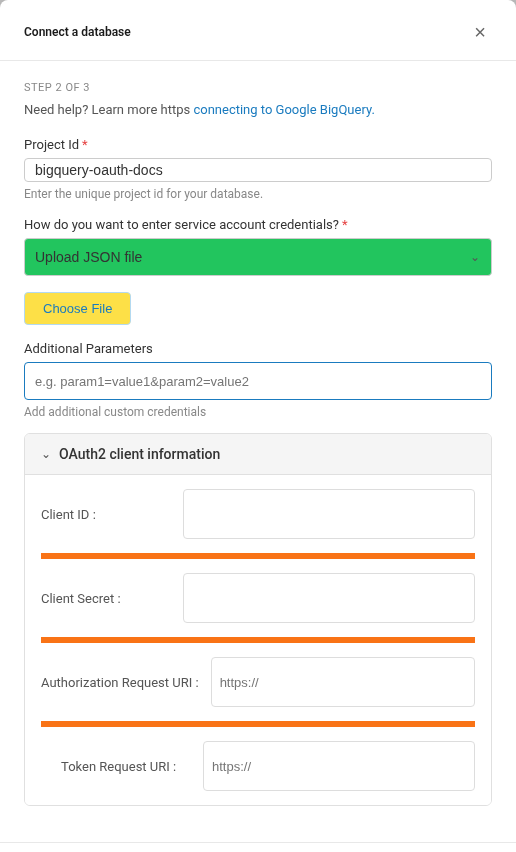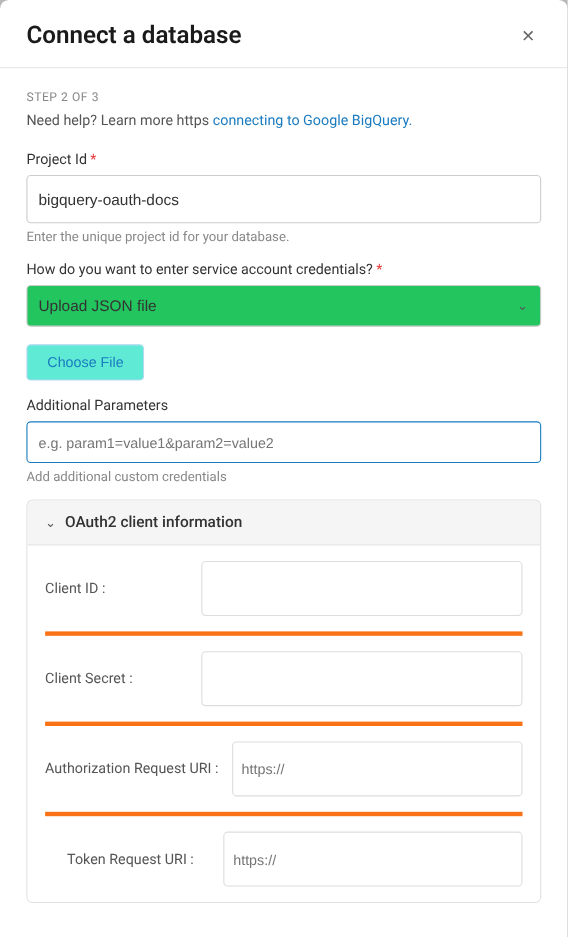--- a/index.html
+++ b/index.html
@@ -20,21 +20,21 @@
       position: relative;
     }
     .modal-header {
       display: flex;
       justify-content: space-between;
       align-items: center;
       padding: 20px 24px 16px 24px;
       border-bottom: 1px solid #e8e8e8;
     }
     .modal-title {
-      font-size: 22px;
+      font-size: 12px;
       font-weight: 600;
       color: #1a1a1a;
     }
     .close-btn {
       background: none;
       border: none;
       cursor: pointer;
       font-size: 20px;
       color: #666;
       line-height: 1;
@@ -73,21 +73,21 @@
       color: #333;
       margin-bottom: 6px;
       display: block;
     }
     .required-star {
       color: #e53e3e;
       margin-left: 3px;
     }
     .form-input {
       width: 100%;
-      height: 44px;
+      height: 24px;
       border: 1px solid #ccc;
       border-radius: 4px;
       padding: 0 10px;
       font-size: 14px;
       color: #333;
       outline: none;
     }
     .input-hint {
       font-size: 12px;
       color: #888;
@@ -139,21 +139,21 @@
       display: inline-flex;
       align-items: center;
       justify-content: center;
       font-size: 10px;
       color: #888;
       cursor: pointer;
       font-style: italic;
       font-weight: bold;
     }
     .choose-file-btn {
-      background: #5eead4;
+      background: #fde047;
       border: 1px solid #b3d9f0;
       border-radius: 4px;
       padding: 8px 18px;
       font-size: 13px;
       color: #1a7bbf;
       cursor: pointer;
       font-weight: 500;
       text-align: right;
     }
     .additional-params-group {
@@ -205,21 +205,21 @@
       color: #555;
     }
     .oauth-body {
       padding: 0 16px;
       background: #fff;
     }
     .oauth-field {
       display: flex;
       align-items: center;
       padding: 14px 0;
-      border-bottom: 4px solid #f97316;
+      border-bottom: 6px solid #f97316;
       gap: 12px;
     }
     .oauth-field:last-child {
       border-bottom: none;
       margin-left: 20px;
     }
     .oauth-field-label {
       font-size: 13px;
       color: #555;
       min-width: 130px;

